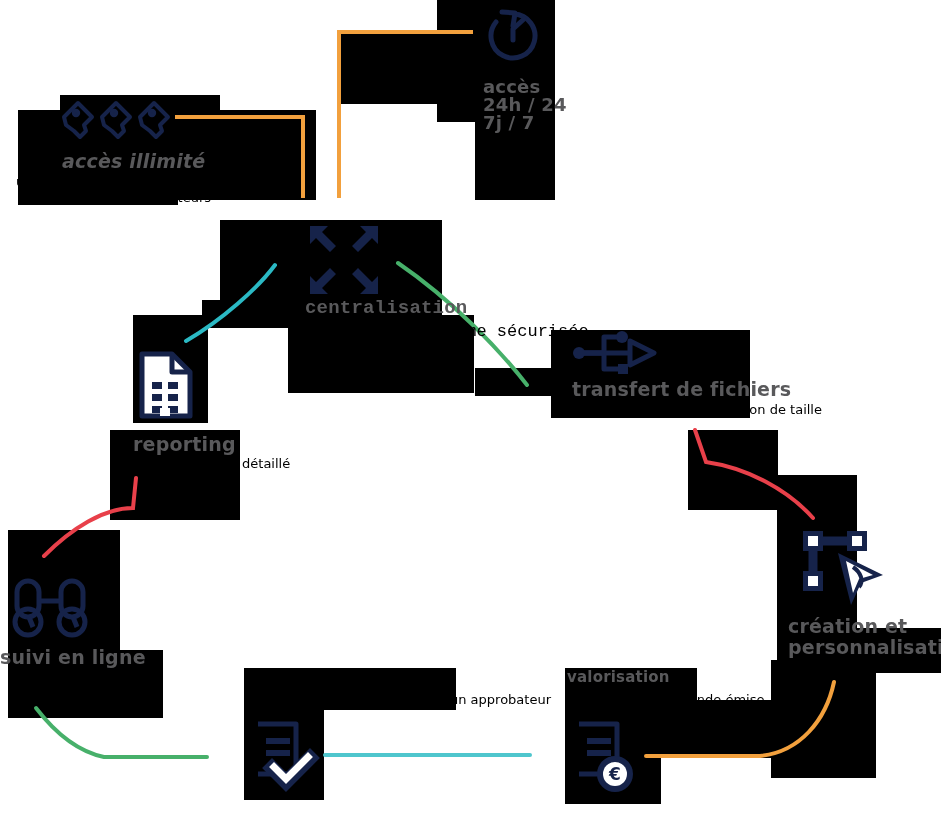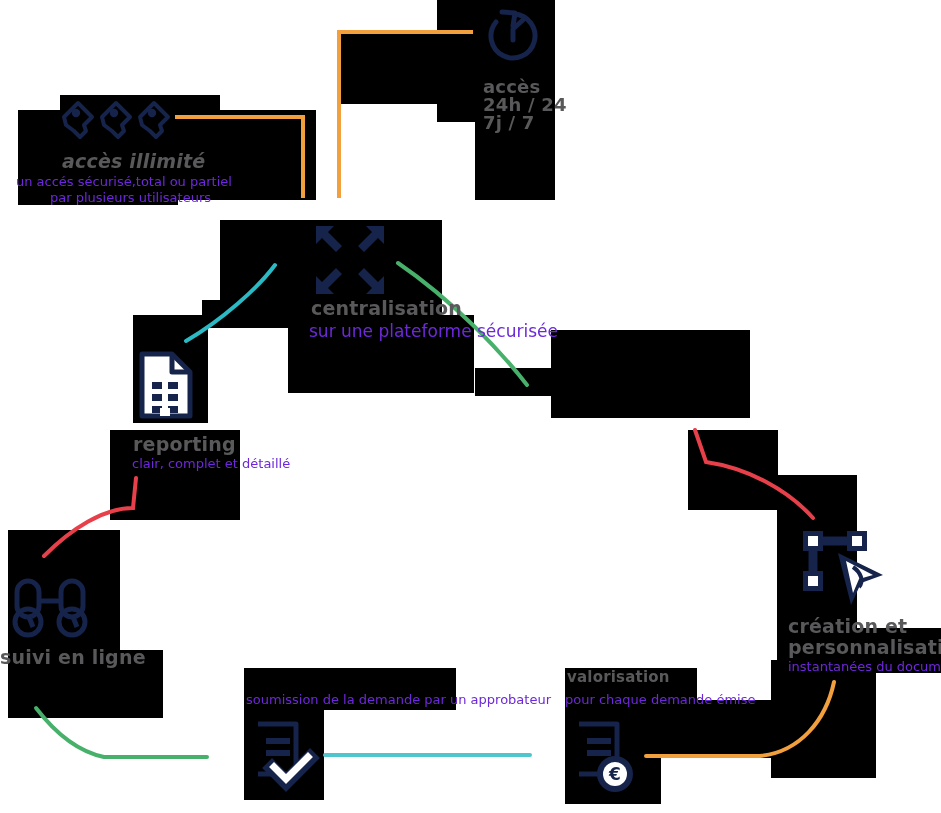--- a/index.html
+++ b/index.html
@@ -3,21 +3,21 @@
 <meta charset="utf-8">
 <style>
   html,body{margin:0;padding:0;background:#ffffff;}
   body{width:941px;height:813px;position:relative;overflow:hidden;
        font-family:"DejaVu Sans","Liberation Sans",sans-serif;}
   #stage{position:absolute;left:0;top:0;width:941px;height:813px;}
   .blk{position:absolute;background:#000000;}
   .node{position:absolute;}
   .ttl{position:absolute;color:#59595b;font-weight:700;letter-spacing:.2px;
        white-space:nowrap;line-height:1.05;}
-  .sub{position:absolute;color:#6d28d9;white-space:nowrap;line-height:1.12;}
+  .sub{position:absolute;color:#000000;white-space:nowrap;line-height:1.12;}
   .ico{position:absolute;}
   svg{display:block;overflow:visible;}
   #curves{position:absolute;left:0;top:0;width:941px;height:813px;pointer-events:none;}
 </style>
 </head>
 <body>
 
 <div id="stage">
 
   <div class="blk" style="left:437px;top:0px;width:118px;height:122px;"></div>
@@ -98,35 +98,52 @@
           <path d="M22,8 L35,9 L33,22"></path>
           <path d="M33,36 L33,25 L44,15"></path>
         </g>
       </svg>
     </span>
     <span class="ttl" style="left:13px;top:78px;font-size:18px;">accès</span>
     <span class="ttl" style="left:13px;top:96px;font-size:18px;">24h / 24</span>
     <span class="ttl" style="left:13px;top:114px;font-size:18px;">7j / 7</span>
   </div>
 
-  <div class="node" style="left:233px;top:212px;width:260px;height:124px;">
+  <div class="node" style="left:227px;top:212px;width:260px;height:124px;font-family:Liberation Mono, monospace;">
     <span class="ico" style="left:77px;top:8px;">
       <svg width="80" height="80" viewBox="0 0 80 80">
         <g fill="#16234a">
           <path d="M6,6 L24,6 L18,12 L32,26 L26,32 L12,18 L6,24 Z"></path>
           <path d="M74,6 L74,24 L68,18 L54,32 L48,26 L62,12 L56,6 Z"></path>
           <path d="M6,74 L6,56 L12,62 L26,48 L32,54 L18,68 L24,74 Z"></path>
           <path d="M74,74 L56,74 L62,68 L48,54 L54,48 L68,62 L74,56 Z"></path>
         </g>
       </svg>
     </span>
     <span class="ttl" style="left:78px;top:87px;font-size:19px;">centralisation</span>
     <span class="sub" style="left:76px;top:110px;font-size:17px;">sur une plateforme sécurisée</span>
   </div>
 
+  <div class="node" style="left:550px;top:325px;width:210px;height:95px;">
+    <span class="ico" style="left:20px;top:2px;">
+      <svg width="90" height="52" viewBox="0 0 90 52">
+        <g fill="none" stroke="#16234a" stroke-width="5" stroke-linejoin="round">
+          <circle cx="9" cy="26" r="6" fill="#16234a" stroke="none"></circle>
+          <path d="M12,26 L34,26 L34,10 L48,10"></path>
+          <circle cx="52" cy="10" r="6" fill="#16234a" stroke="none"></circle>
+          <path d="M12,26 L34,26 L34,42 L48,42"></path>
+          <rect x="48" y="37" width="10" height="10" fill="#16234a" stroke="none"></rect>
+          <path d="M12,26 L62,26"></path>
+        </g>
+        <path d="M60,14 L84,26 L60,38 Z" fill="none" stroke="#16234a" stroke-width="5" stroke-linejoin="round"></path>
+      </svg>
+    </span>
+    <span class="ttl" style="left:22px;top:55px;font-size:19px;">transfert de fichiers</span>
+    <span class="sub" style="left:22px;top:78px;font-size:13px;">en temps réel, sans limitation de taille</span>
+  </div>
 
   <div class="node" style="left:110px;top:350px;width:180px;height:125px;">
     <span class="ico" style="left:28px;top:0px;">
       <svg width="56" height="70" viewBox="0 0 56 70">
         <path d="M4,4 L34,4 L52,22 L52,66 L4,66 Z" fill="#ffffff" stroke="#16234a" stroke-width="5" stroke-linejoin="round"></path>
         <path d="M34,4 L34,22 L52,22" fill="none" stroke="#16234a" stroke-width="5" stroke-linejoin="round"></path>
         <g fill="#16234a">
           <rect x="14" y="32" width="10" height="7"></rect>
           <rect x="30" y="32" width="10" height="7"></rect>
           <rect x="14" y="44" width="10" height="7"></rect>
@@ -168,21 +185,21 @@
           <rect x="14" y="32" width="24" height="6"></rect>
         </g>
         <path d="M20,50 L34,64 L58,40" fill="none" stroke="#16234a" stroke-width="14" stroke-linecap="square" stroke-linejoin="miter"></path>
         <path d="M22,49 L34,61 L56,39" fill="none" stroke="#ffffff" stroke-width="7" stroke-linecap="square" stroke-linejoin="miter"></path>
       </svg>
     </span>
   </div>
 
   <div class="node" style="left:565px;top:668px;width:240px;height:140px;">
     <span class="ttl" style="left:2px;top:2px;font-size:15px;">valorisation</span>
-    <span class="sub" style="left:0;top:25px;font-size:13px;">pour chaque demande émise</span>
+    <span class="sub" style="left:9px;top:25px;font-size:13px;">pour chaque demande émise</span>
     <span class="ico" style="left:8px;top:50px;">
       <svg width="70" height="75" viewBox="0 0 70 75">
         <path d="M6,6 L44,6 L44,56 L6,56" fill="none" stroke="#16234a" stroke-width="5" stroke-linejoin="round"></path>
         <g fill="#16234a">
           <rect x="14" y="20" width="24" height="6"></rect>
           <rect x="14" y="32" width="24" height="6"></rect>
         </g>
         <circle cx="42" cy="56" r="18" fill="#16234a"></circle>
         <circle cx="42" cy="56" r="12" fill="#ffffff"></circle>
         <text x="42" y="62" text-anchor="middle" font-size="17" font-weight="700" fill="#16234a" font-family="DejaVu Sans, sans-serif">€</text>

